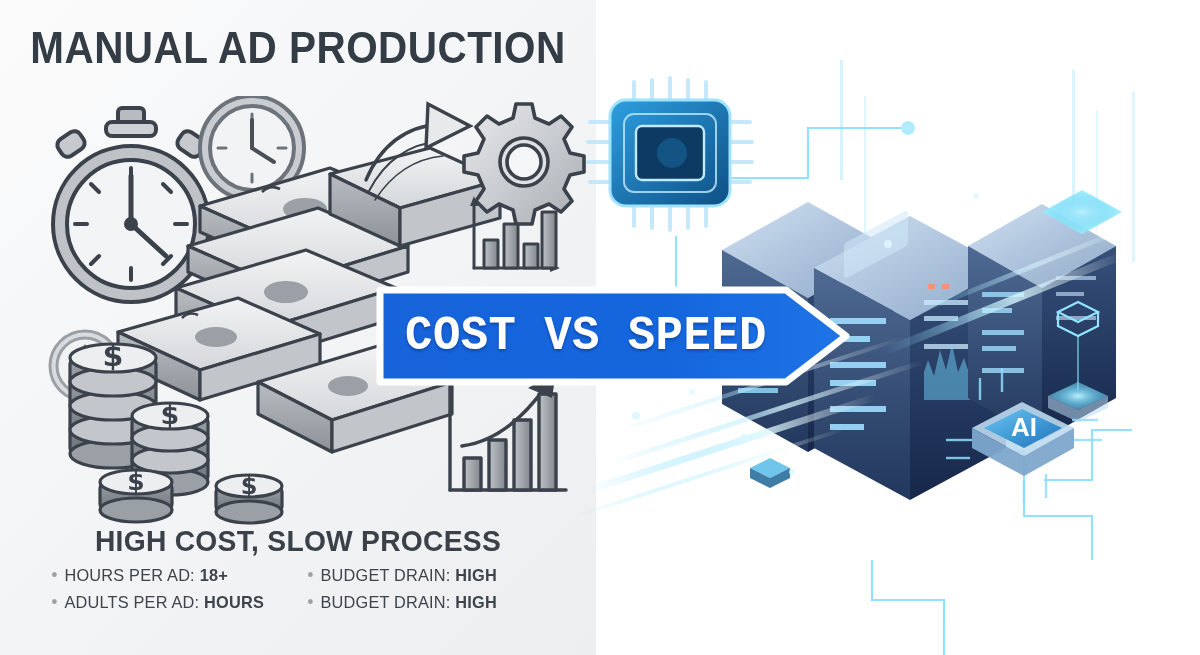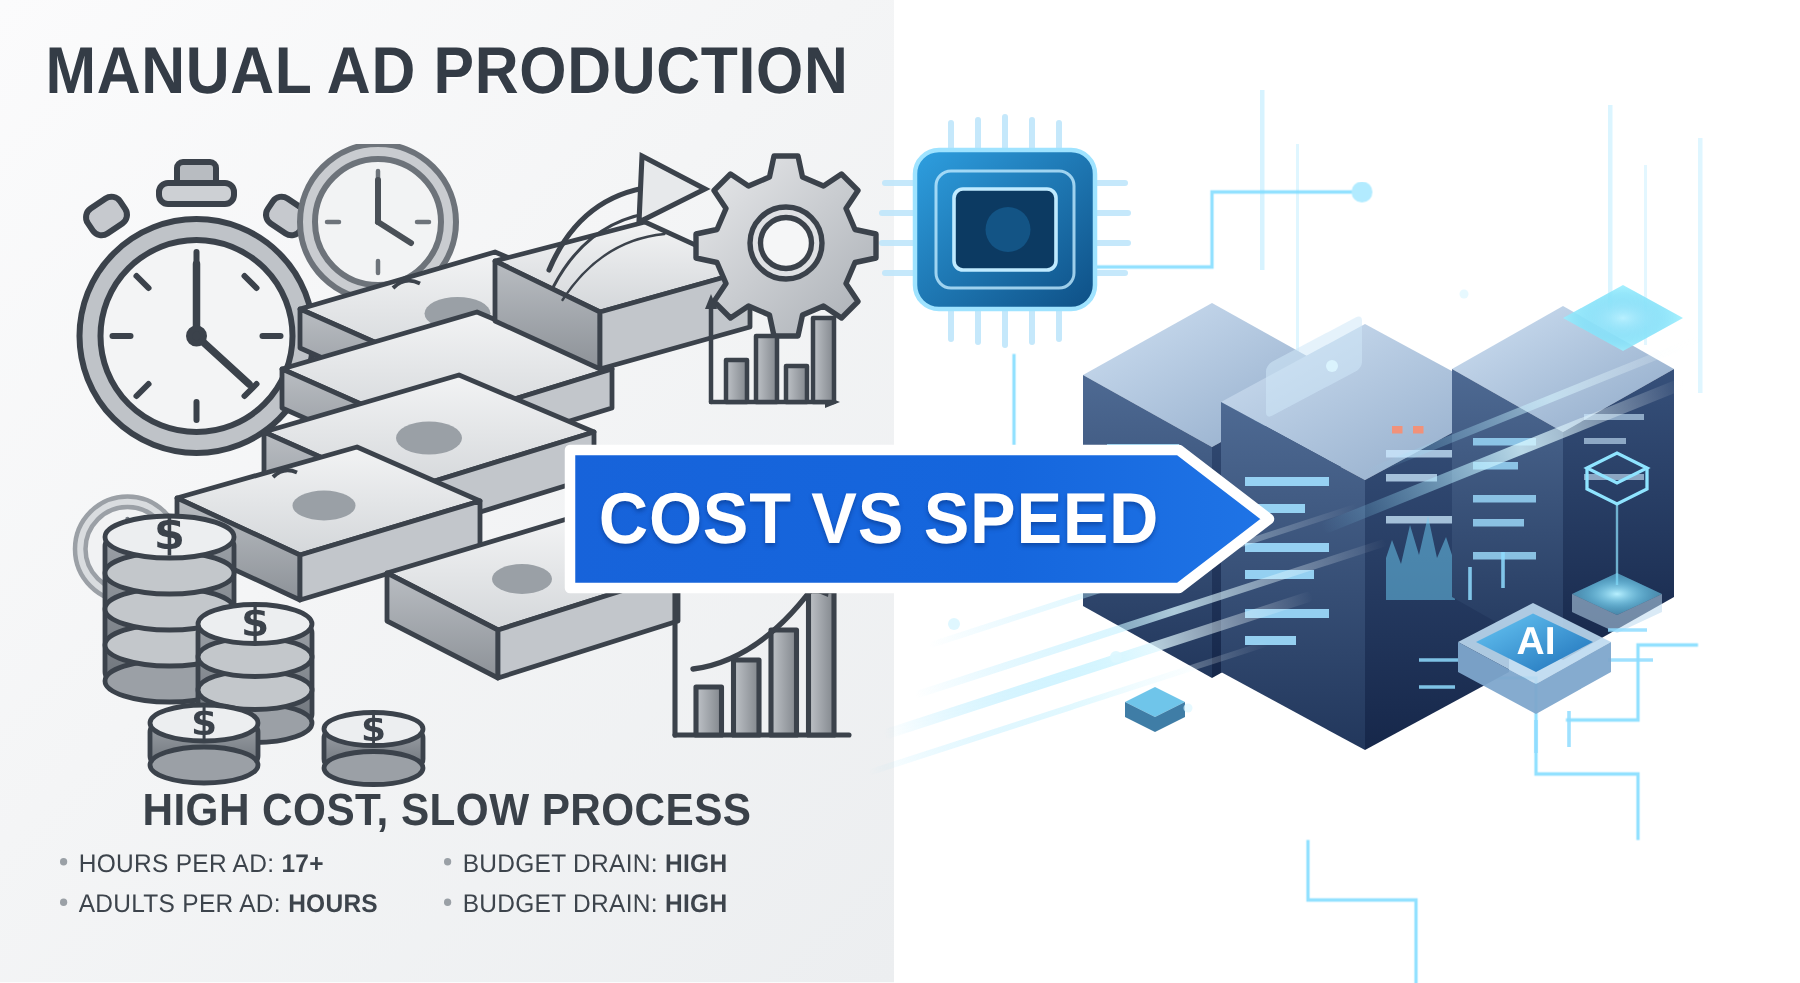--- a/index.html
+++ b/index.html
@@ -22,35 +22,35 @@
   .title-left{left:0;width:596px;text-align:center;color:#343c46;
     text-shadow:0 1px 0 rgba(255,255,255,.8);}
 
   
   .subhead{position:absolute;top:524px;font-weight:bold;font-size:30px;
     letter-spacing:.3px;white-space:nowrap;transform:scaleX(.94);}
   .subhead-left{left:0;width:596px;text-align:center;color:#3a4149;}
 
   
   .stats{position:absolute;top:566px;display:flex;}
-  .stats-left{left:40px;width:520px;text-align:right;}
+  .stats-left{left:52px;width:520px;text-align:right;}
   .stat-col{display:flex;flex-direction:column;gap:7px;}
   .stats-left  .stat-col:nth-child(1){width:256px;}
   .stats-left  .stat-col:nth-child(2){width:250px;}
 
   .stat{display:flex;align-items:baseline;font-size:17px;letter-spacing:.2px;
     white-space:nowrap;transform:scaleX(.96);transform-origin:left center;}
   .dot{display:inline-block;width:5px;height:5px;border-radius:50%;
     margin-right:8px;position:relative;top:-4px;flex:none;}
   .stats-left  .dot{background:#9aa0a6;}
   .stats-left  .stat{color:#3d444c;}
   .stat .val{font-weight:bold;margin-left:5px;}
 
   
-  .banner{position:absolute;left:376px;top:294px;width:474px;height:104px;}
+  .banner{position:absolute;left:376px;top:284px;width:474px;height:104px;font-family:Liberation Mono, monospace;}
   .banner svg{position:absolute;inset:0;}
   .banner-text{position:absolute;left:0;top:0;width:420px;height:104px;
     display:flex;align-items:center;justify-content:center;
     color:#fff;font-weight:bold;font-size:48px;letter-spacing:.5px;
     transform:scaleX(.95);white-space:nowrap;
     text-shadow:0 2px 3px rgba(0,40,110,.45);}
 
   
   .ill{position:absolute;}
 </style>
@@ -235,21 +235,21 @@
 
     <div class="title title-left">MANUAL AD PRODUCTION</div>
 
     <div class="subhead subhead-left">HIGH COST, SLOW PROCESS</div>
 
     <div class="stats stats-left">
       <div class="stat-col">
         <div class="stat">
           <span class="dot"></span>
           <span>HOURS PER AD:</span>
-          <span class="val">17+</span>
+          <span class="val">18+</span>
         </div>
         <div class="stat">
           <span class="dot"></span>
           <span>ADULTS PER AD:</span>
           <span class="val">HOURS</span>
         </div>
       </div>
       <div class="stat-col">
         <div class="stat">
           <span class="dot"></span>

